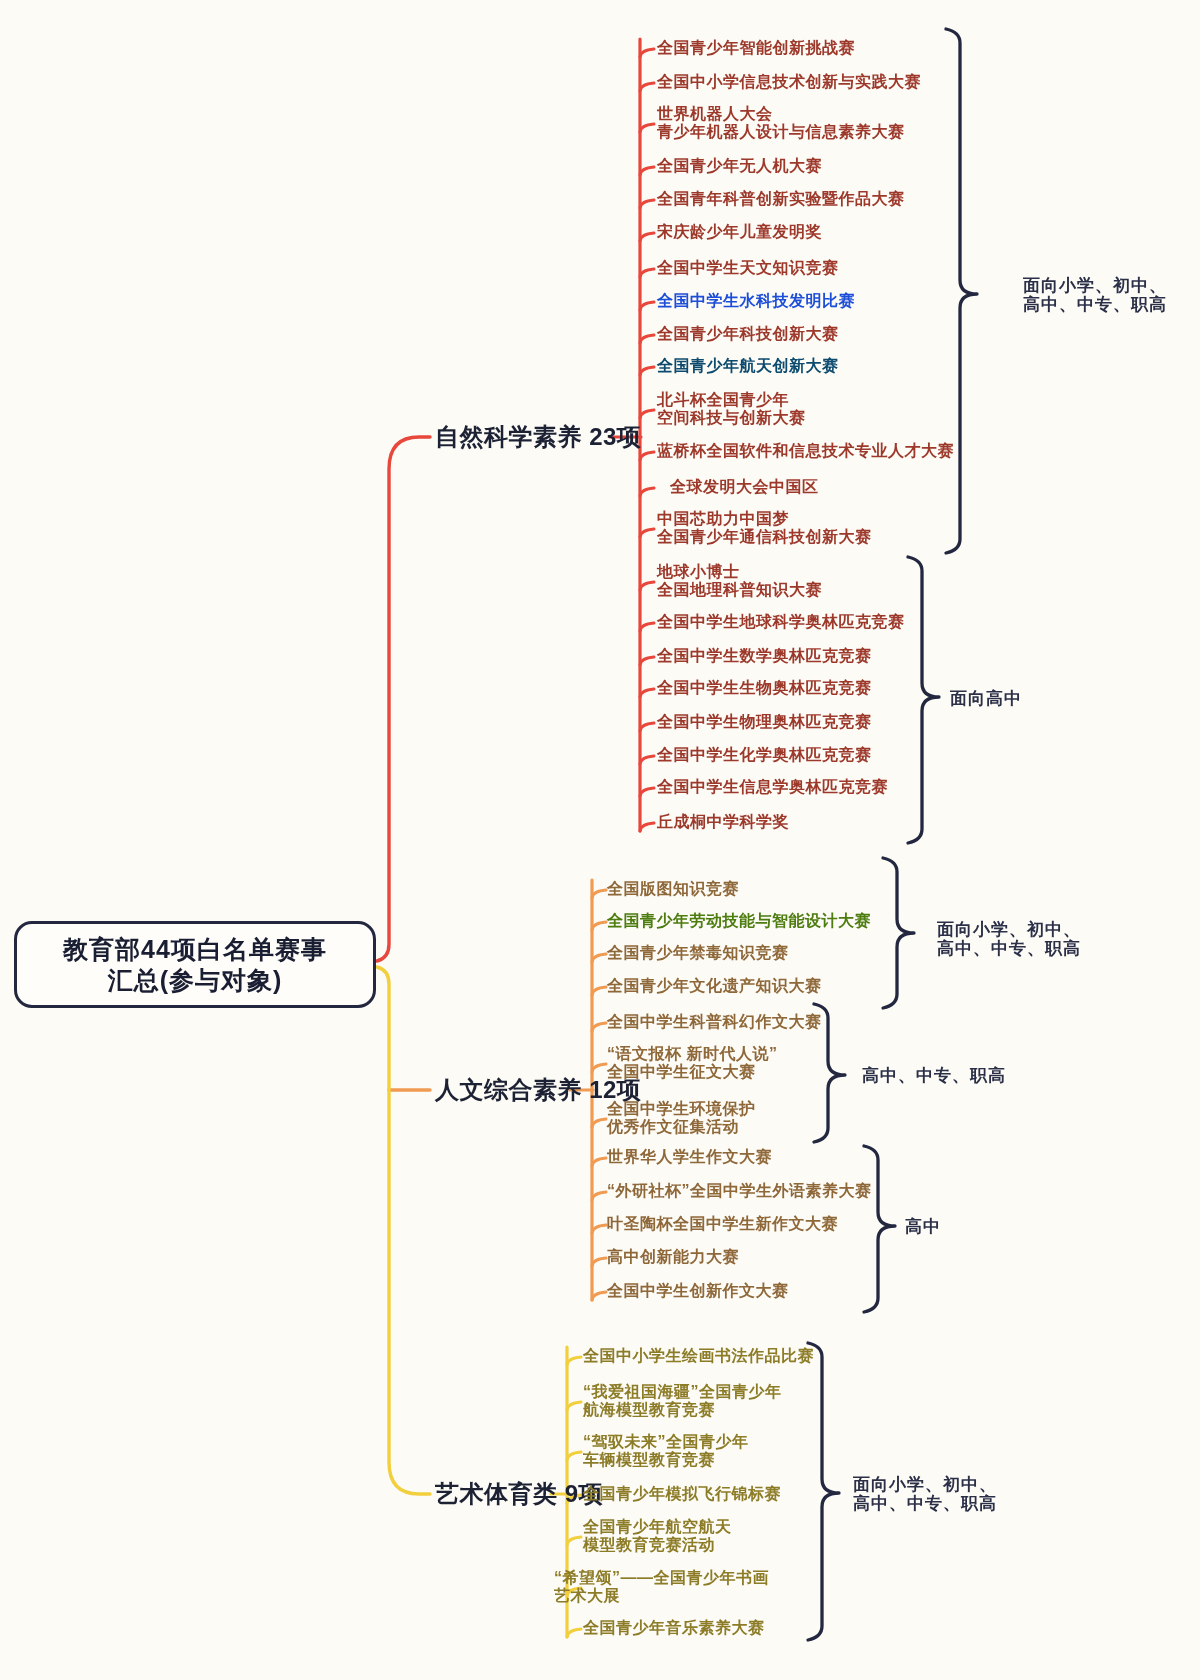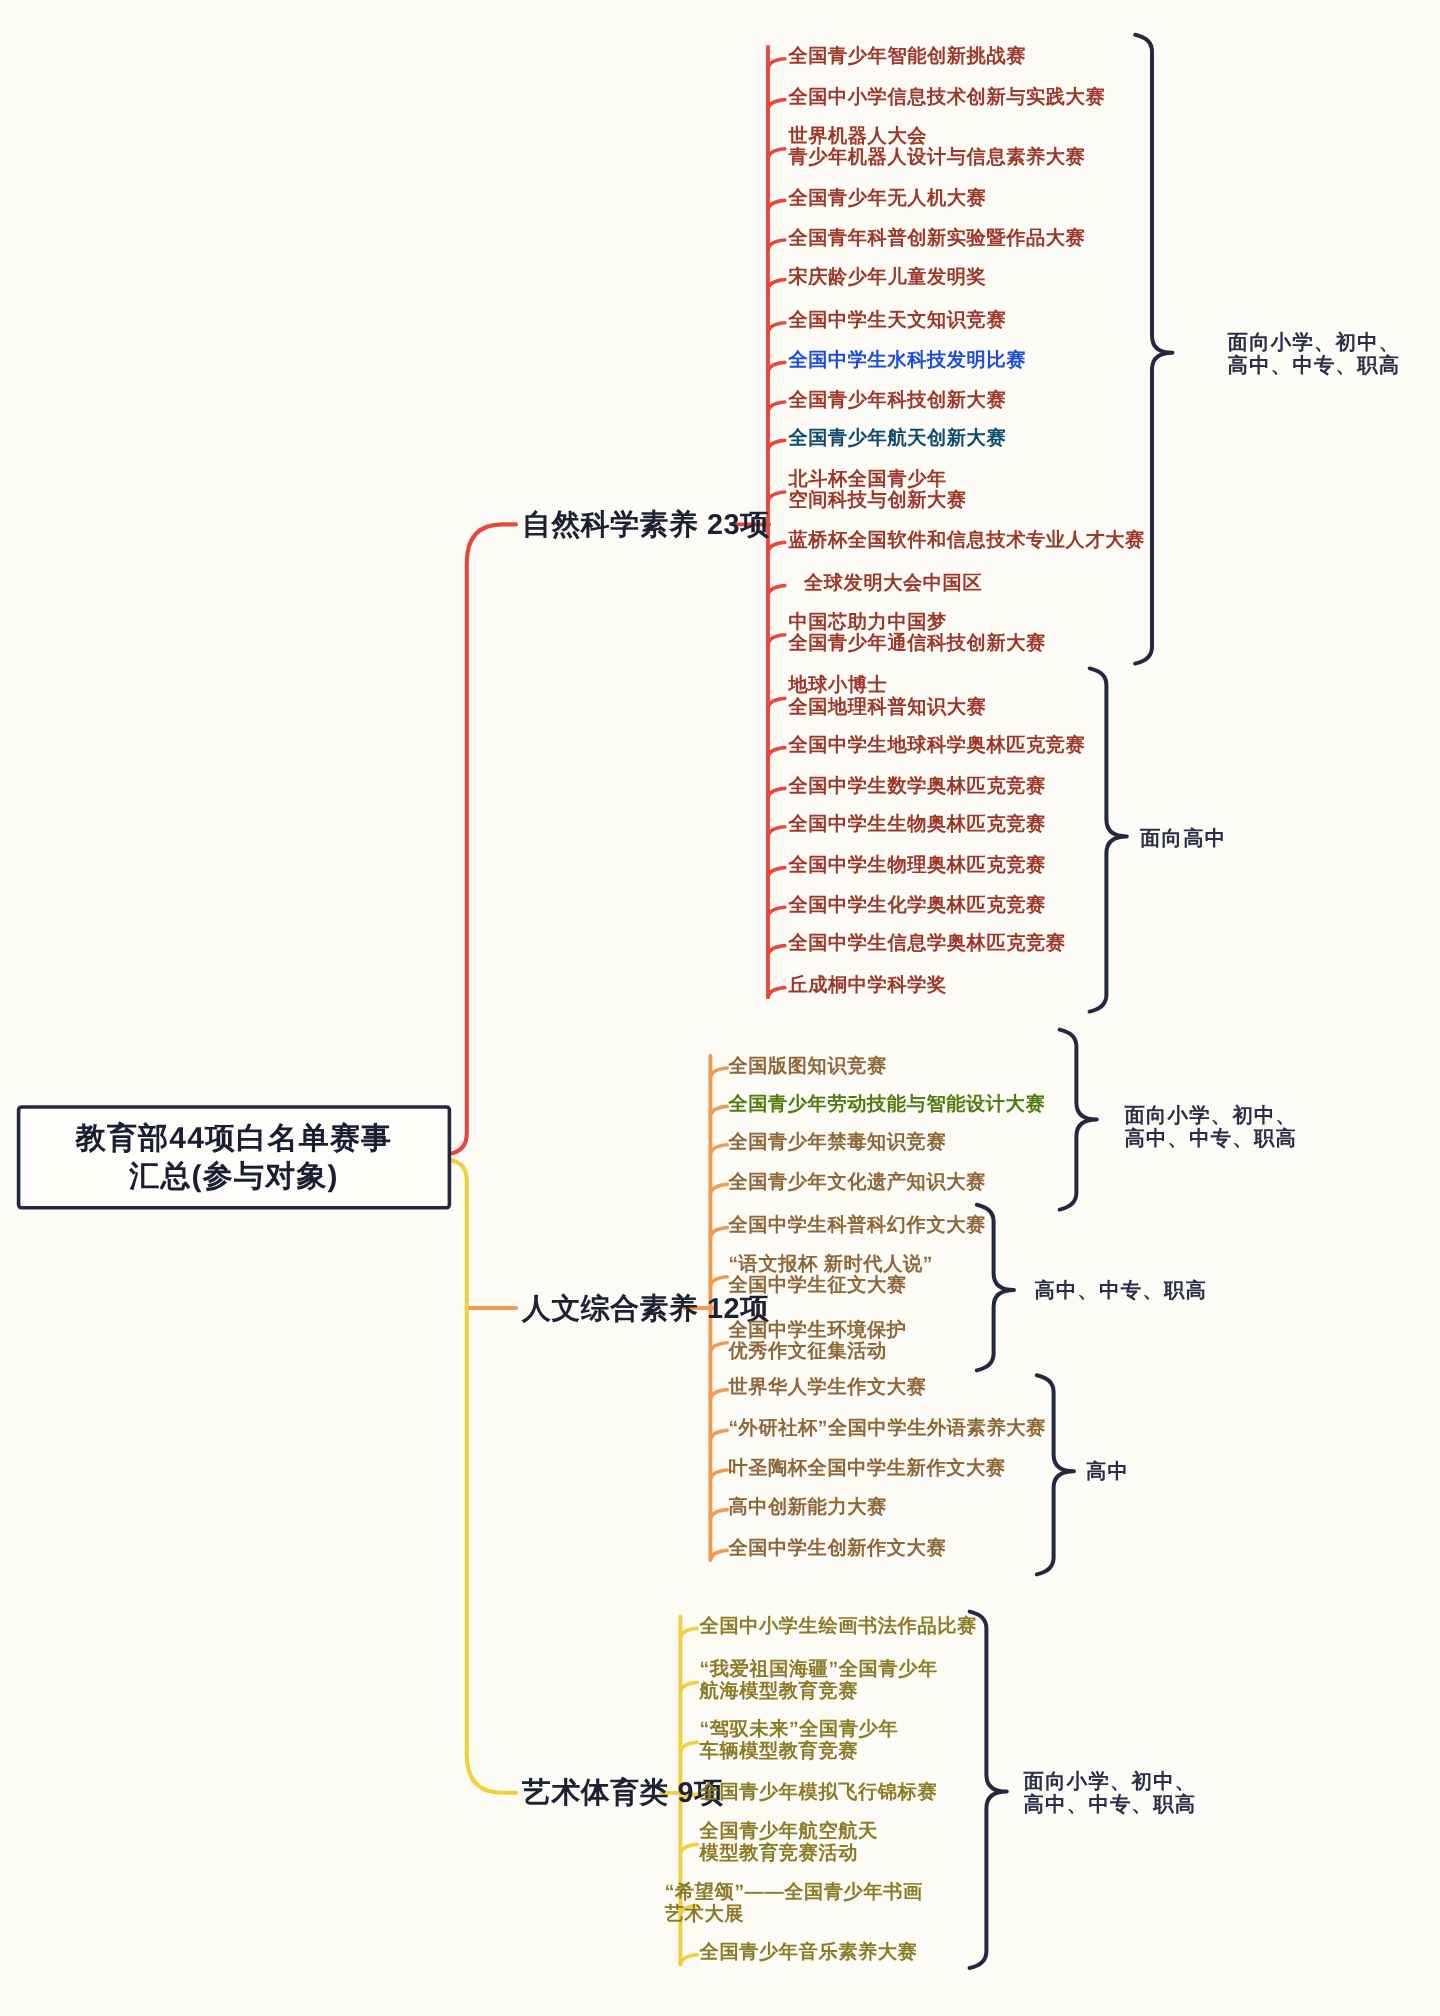--- a/index.html
+++ b/index.html
@@ -6,21 +6,21 @@
   body{
     width:1200px;height:1680px;
     background:#fcfbf6;
     font-family:"Liberation Sans","DejaVu Sans",sans-serif;
     position:relative;overflow:hidden;
   }
   #canvas{position:absolute;left:0;top:0;width:1200px;height:1680px;}
   #links{position:absolute;left:0;top:0;}
   .root-node{
     position:absolute;left:14px;top:921px;width:362px;height:87px;
-    box-sizing:border-box;border:3.5px solid #232840;border-radius:4px;
+    box-sizing:border-box;border:3.5px solid #232840;border-radius:18px;
     background:#fefdfa;display:flex;flex-direction:column;align-items:center;justify-content:center;
     font-size:25px;font-weight:700;color:#1a1e32;line-height:31px;letter-spacing:1px;
   }
   .branch-label{
     position:absolute;transform:translateY(-50%);
     font-size:24px;font-weight:700;color:#1c2133;letter-spacing:0.5px;white-space:pre;
   }
   .leaf{
     position:absolute;font-size:16px;font-weight:700;line-height:18px;
     letter-spacing:0.5px;white-space:pre;

